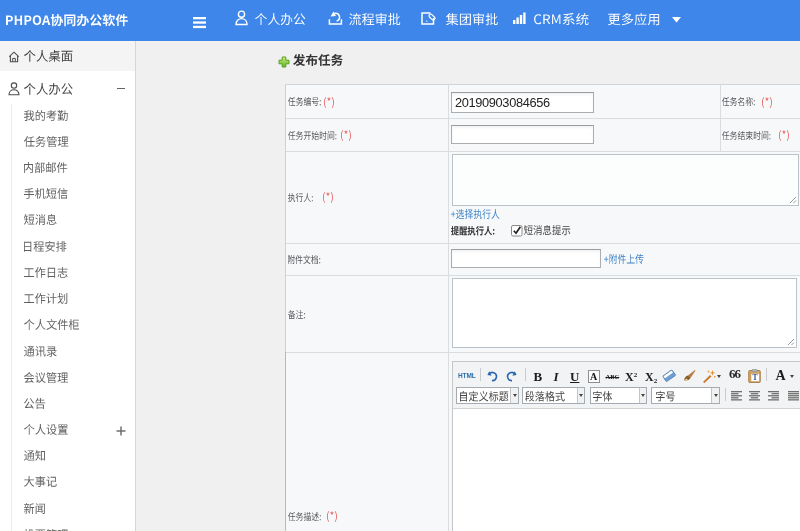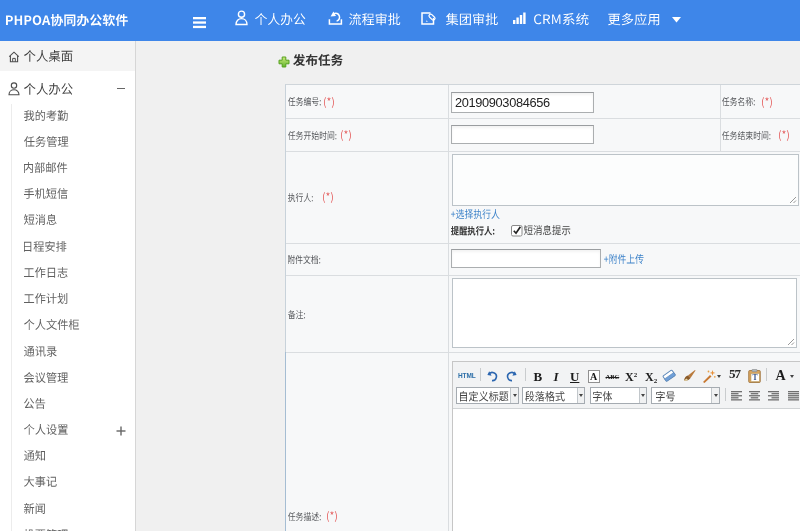--- a/index.html
+++ b/index.html
@@ -272,21 +272,21 @@
     <path d="M6 6.5 C4 7 2.5 8.5 2 11.5 C4.5 12 7.5 11 8.5 9 Z" fill="#8a5a28"></path>
     <path d="M2 11.5 C3.5 12 5 11.8 6 11 L4.5 9.5 Z" fill="#e8d8a8"></path>
   </svg>
 <svg class="abs" style="left:701.5px;top:368.5px" width="14" height="14" viewBox="0 0 14 14">
     <path d="M1 13 L8 6 L9.5 7.5 L2.5 14 Z" fill="#c87830"></path>
     <path d="M10.5 1 L11.2 3.2 L13.4 3.9 L11.2 4.6 L10.5 6.8 L9.8 4.6 L7.6 3.9 L9.8 3.2 Z" fill="#e89038"></path>
     <circle cx="6.5" cy="2.5" r="0.9" fill="#e8a048"></circle>
     <circle cx="12.8" cy="7.8" r="0.9" fill="#e8a048"></circle>
   </svg>
 <div class="car" style="left:716.5px;top:374.5px;border-left-width:2.6px;border-right-width:2.6px;border-top-width:3.2px"></div>
-<div class="ticon" style="left:729px;top:366px;font-size:13px;letter-spacing:-1px;color:#2a2a2a">57</div>
+<div class="ticon" style="left:729px;top:366px;font-size:13px;letter-spacing:-1px;color:#2a2a2a">66</div>
 <svg class="abs" style="left:748px;top:368.5px" width="13" height="14" viewBox="0 0 13 14">
     <rect x="0.7" y="1.5" width="11.6" height="12" rx="1" fill="#d9a45e" stroke="#9a7038" stroke-width="0.8"></rect>
     <rect x="4" y="0.3" width="5" height="2.4" rx="0.7" fill="#b0b8bc" stroke="#888" stroke-width="0.6"></rect>
     <rect x="3" y="4.5" width="8.3" height="8" fill="#fff" stroke="#b0945c" stroke-width="0.5"></rect>
     <text x="7.1" y="11" font-family="Liberation Serif,serif" font-size="7.5" font-weight="bold" fill="#334f88" text-anchor="middle">T</text>
   </svg>
 <div class="tsep" style="left:766px;top:368px"></div>
 <div class="ticon" style="left:775.5px;top:368px;font-size:14px">A</div>
 <div class="car" style="left:790px;top:374.5px;border-left-width:2.6px;border-right-width:2.6px;border-top-width:3.2px"></div>
 <div class="sel" style="left:456.2px;top:387.3px;width:62.4px">

